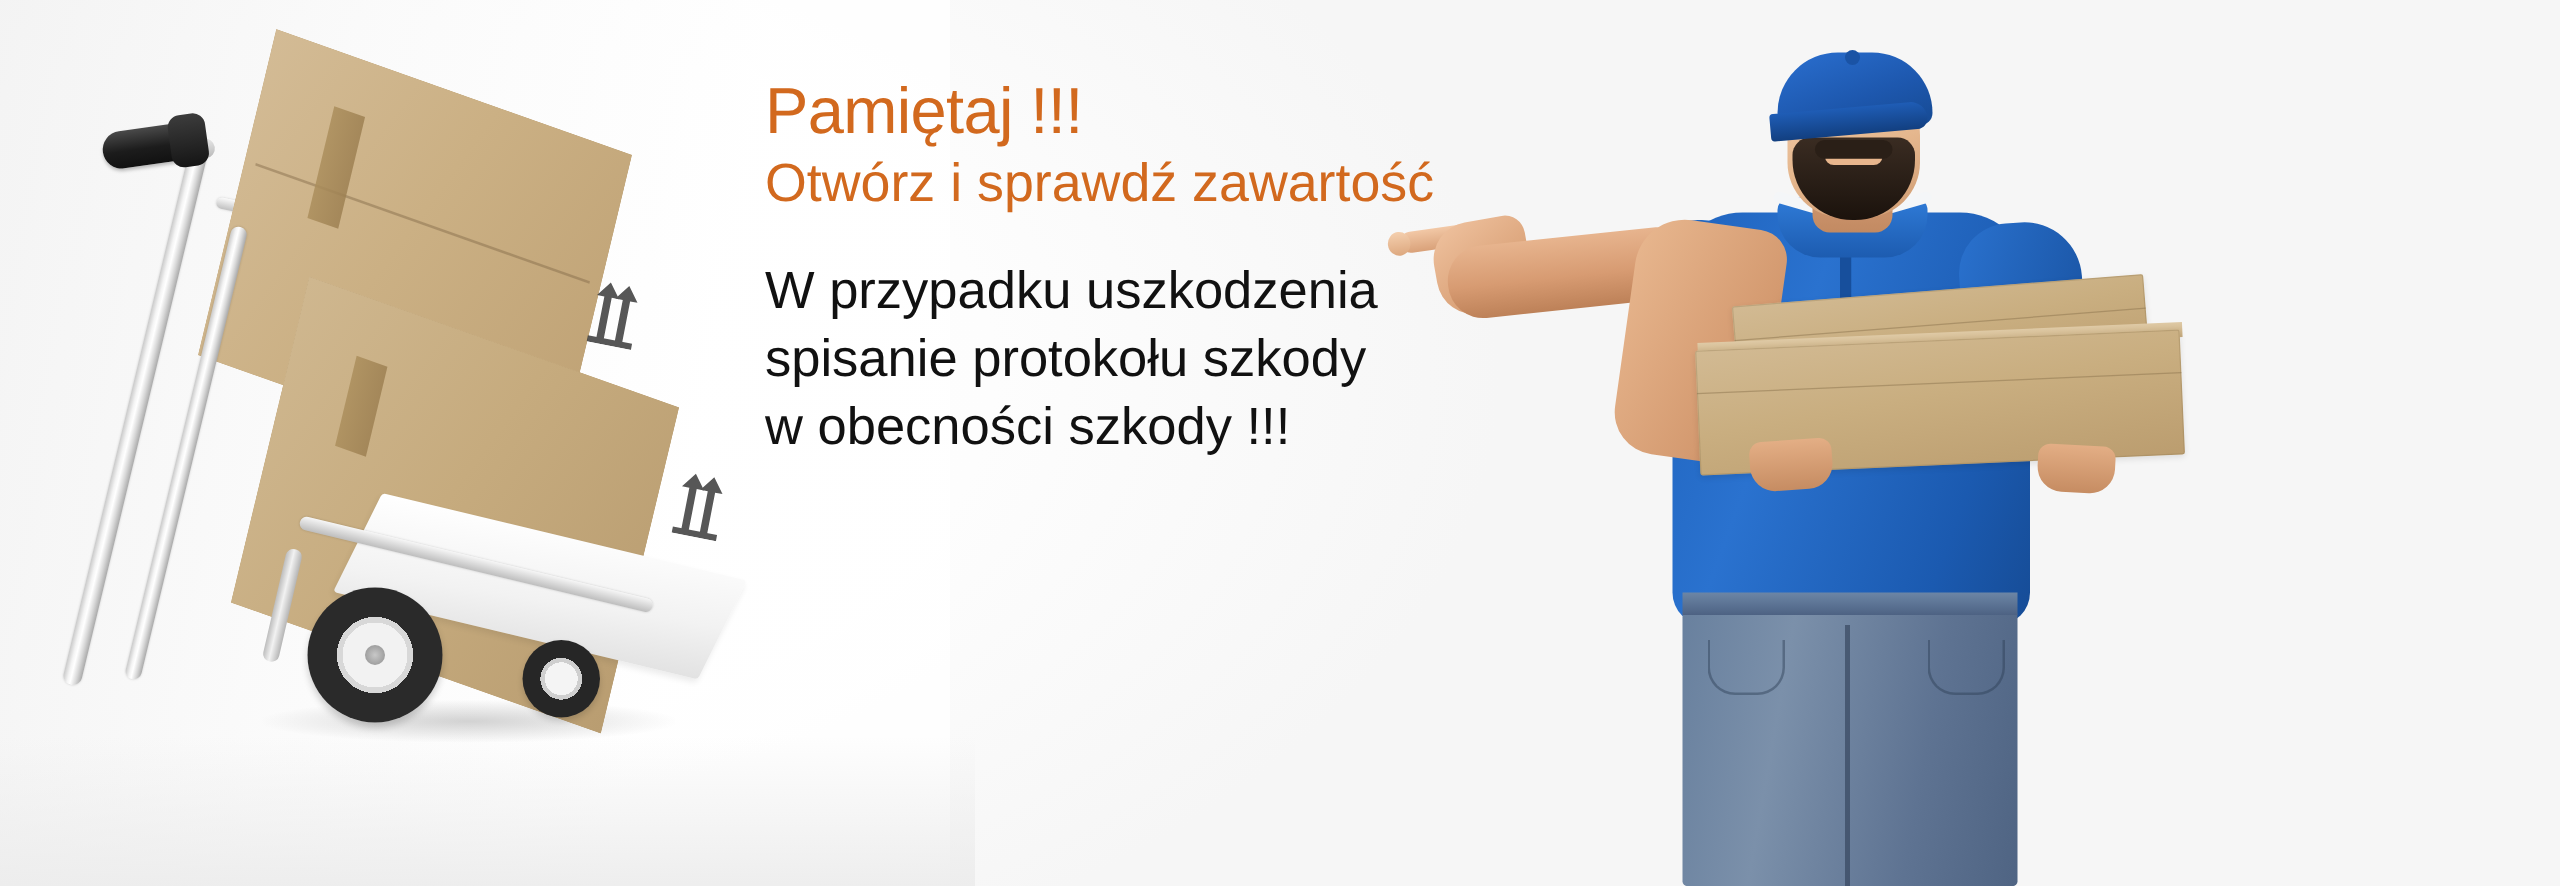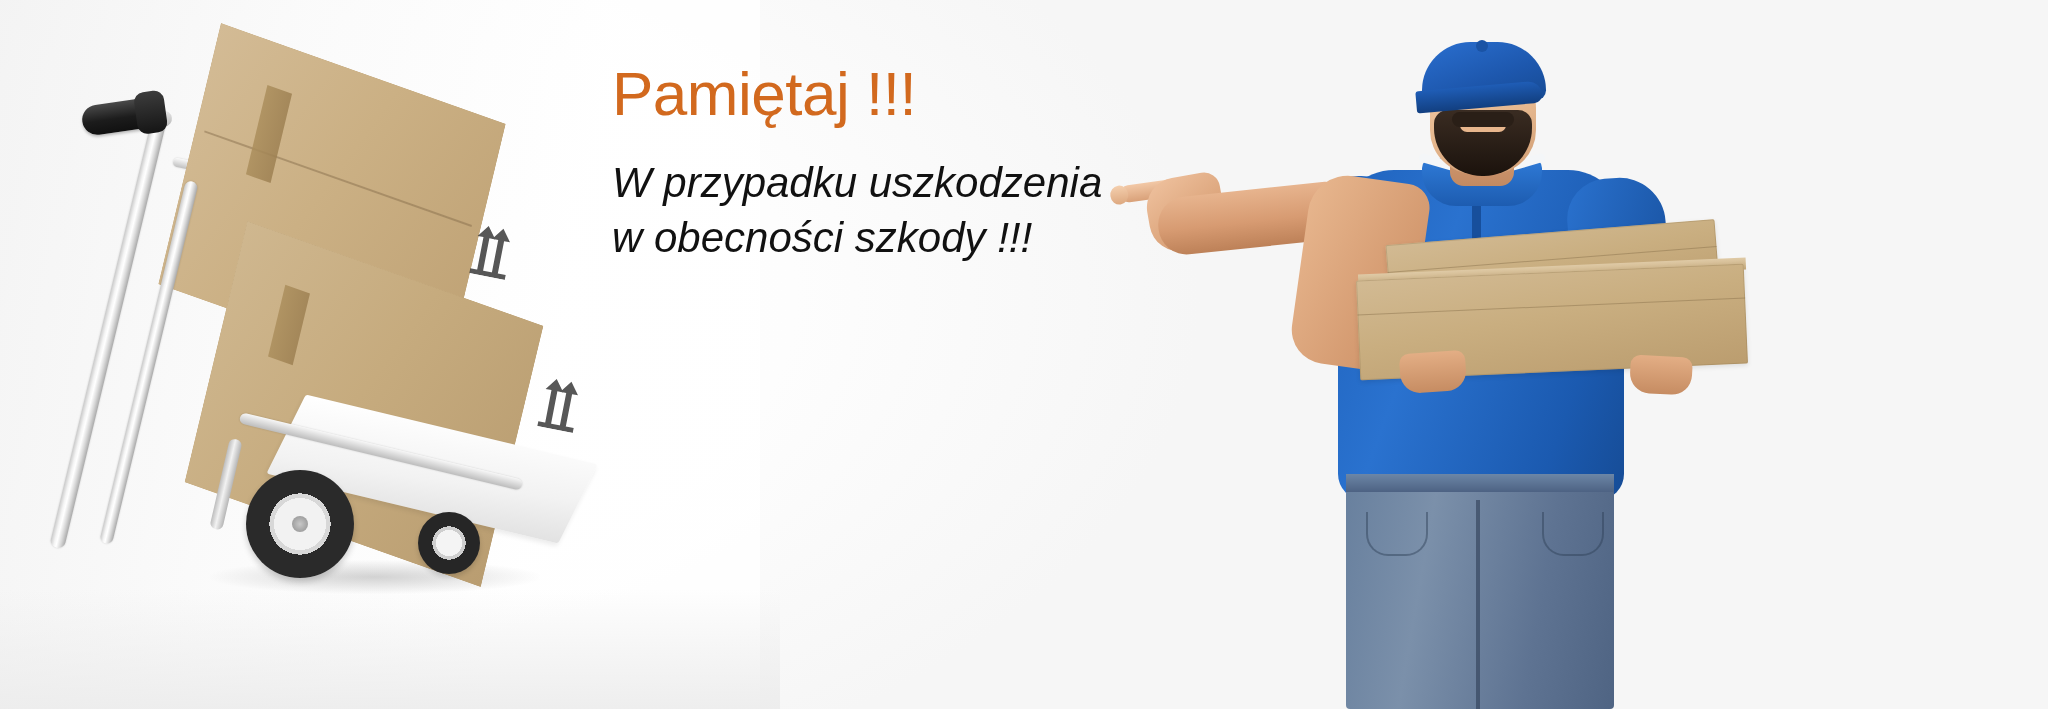--- a/index.html
+++ b/index.html
@@ -145,30 +145,30 @@
   .shadow-ground{
     position:absolute;left:150px;top:520px;width:330px;height:34px;
     background:radial-gradient(ellipse at 50% 50%,rgba(120,120,120,.32) 0%,rgba(150,150,150,0) 72%);
   }
 
   
   #copy{
     position:absolute;left:612px;top:62px;width:560px;
   }
   .headline{
-    font-size:62px;line-height:1.04;font-weight:400;letter-spacing:-.5px;
+    font-size:52px;line-height:1.04;font-weight:400;letter-spacing:-.5px;
     margin:0 0 4px 0;
   }
   .sub-line{
     font-size:43px;line-height:1.28;font-weight:400;margin:0;white-space:nowrap;
   }
   .body-block{margin-top:30px;}
   .body-line{
     font-size:42px;line-height:1.30;font-weight:400;margin:0;
-    color:#111111;white-space:nowrap;font-style:italic;
+    color:#111111;white-space:nowrap;
   }
 
   
   #courier{position:absolute;left:1150px;top:0;width:560px;height:709px;}
 
   .arm-point{
     position:absolute;left:8px;top:190px;width:180px;height:58px;
     background:linear-gradient(180deg,#e7b48e 0%,#d79b72 55%,#bd8158 100%);
     border-radius:28px 10px 10px 28px;
     transform:rotate(-6deg);
@@ -373,24 +373,26 @@
     <div class="axle-arm"></div>
 
     <div class="wheel-main"></div>
     <div class="wheel-small"></div>
   </div>
 
   <div id="copy">
 
     <h1 class="headline" style="color: rgb(210, 105, 30);">Pamiętaj !!!</h1>
 
+    <p class="sub-line" style="color: rgb(210, 105, 30);">Otwórz i sprawdź zawartość</p>
 
 
     <div class="body-block">
       <p class="body-line" style="color: rgb(17, 17, 17);">W przypadku uszkodzenia</p>
+      <p class="body-line" style="color: rgb(17, 17, 17);">spisanie protokołu szkody</p>
       <p class="body-line" style="color: rgb(17, 17, 17);">w obecności szkody !!!</p>
     </div>
   </div>
 
   <div id="courier">
 
     <div class="finger-index"></div>
     <div class="hand-fist"></div>
     <div class="arm-point"></div>
 

